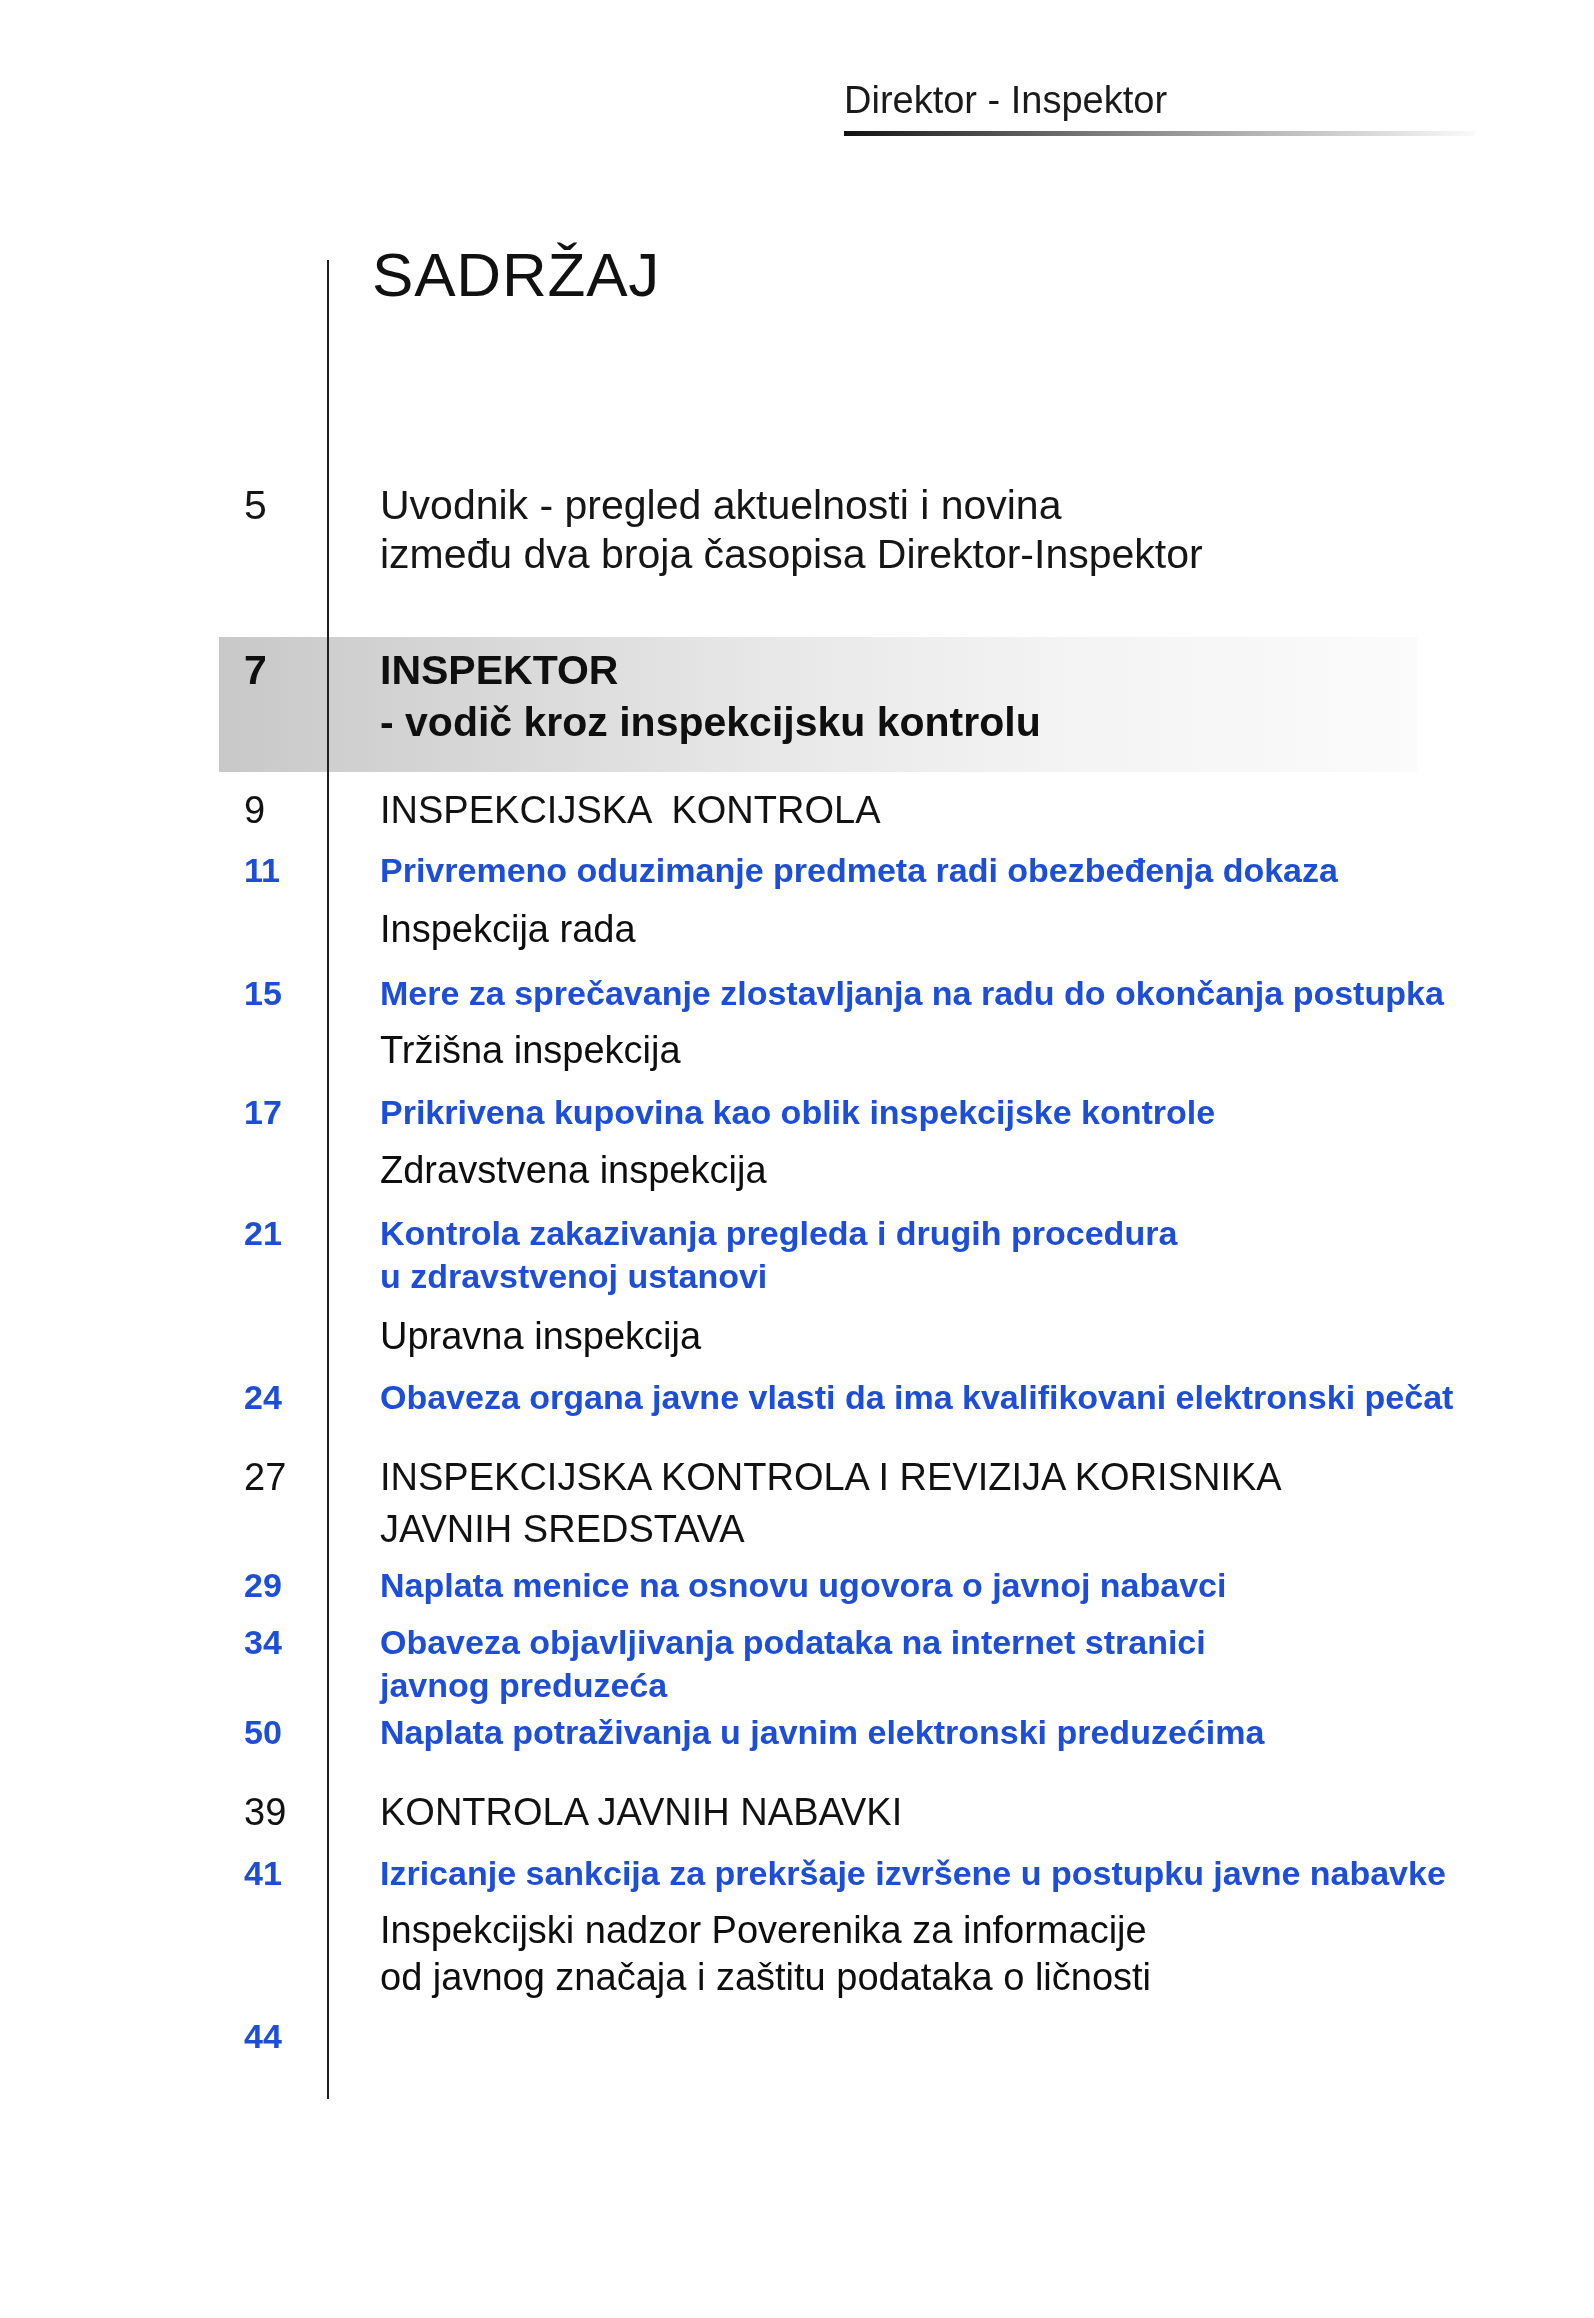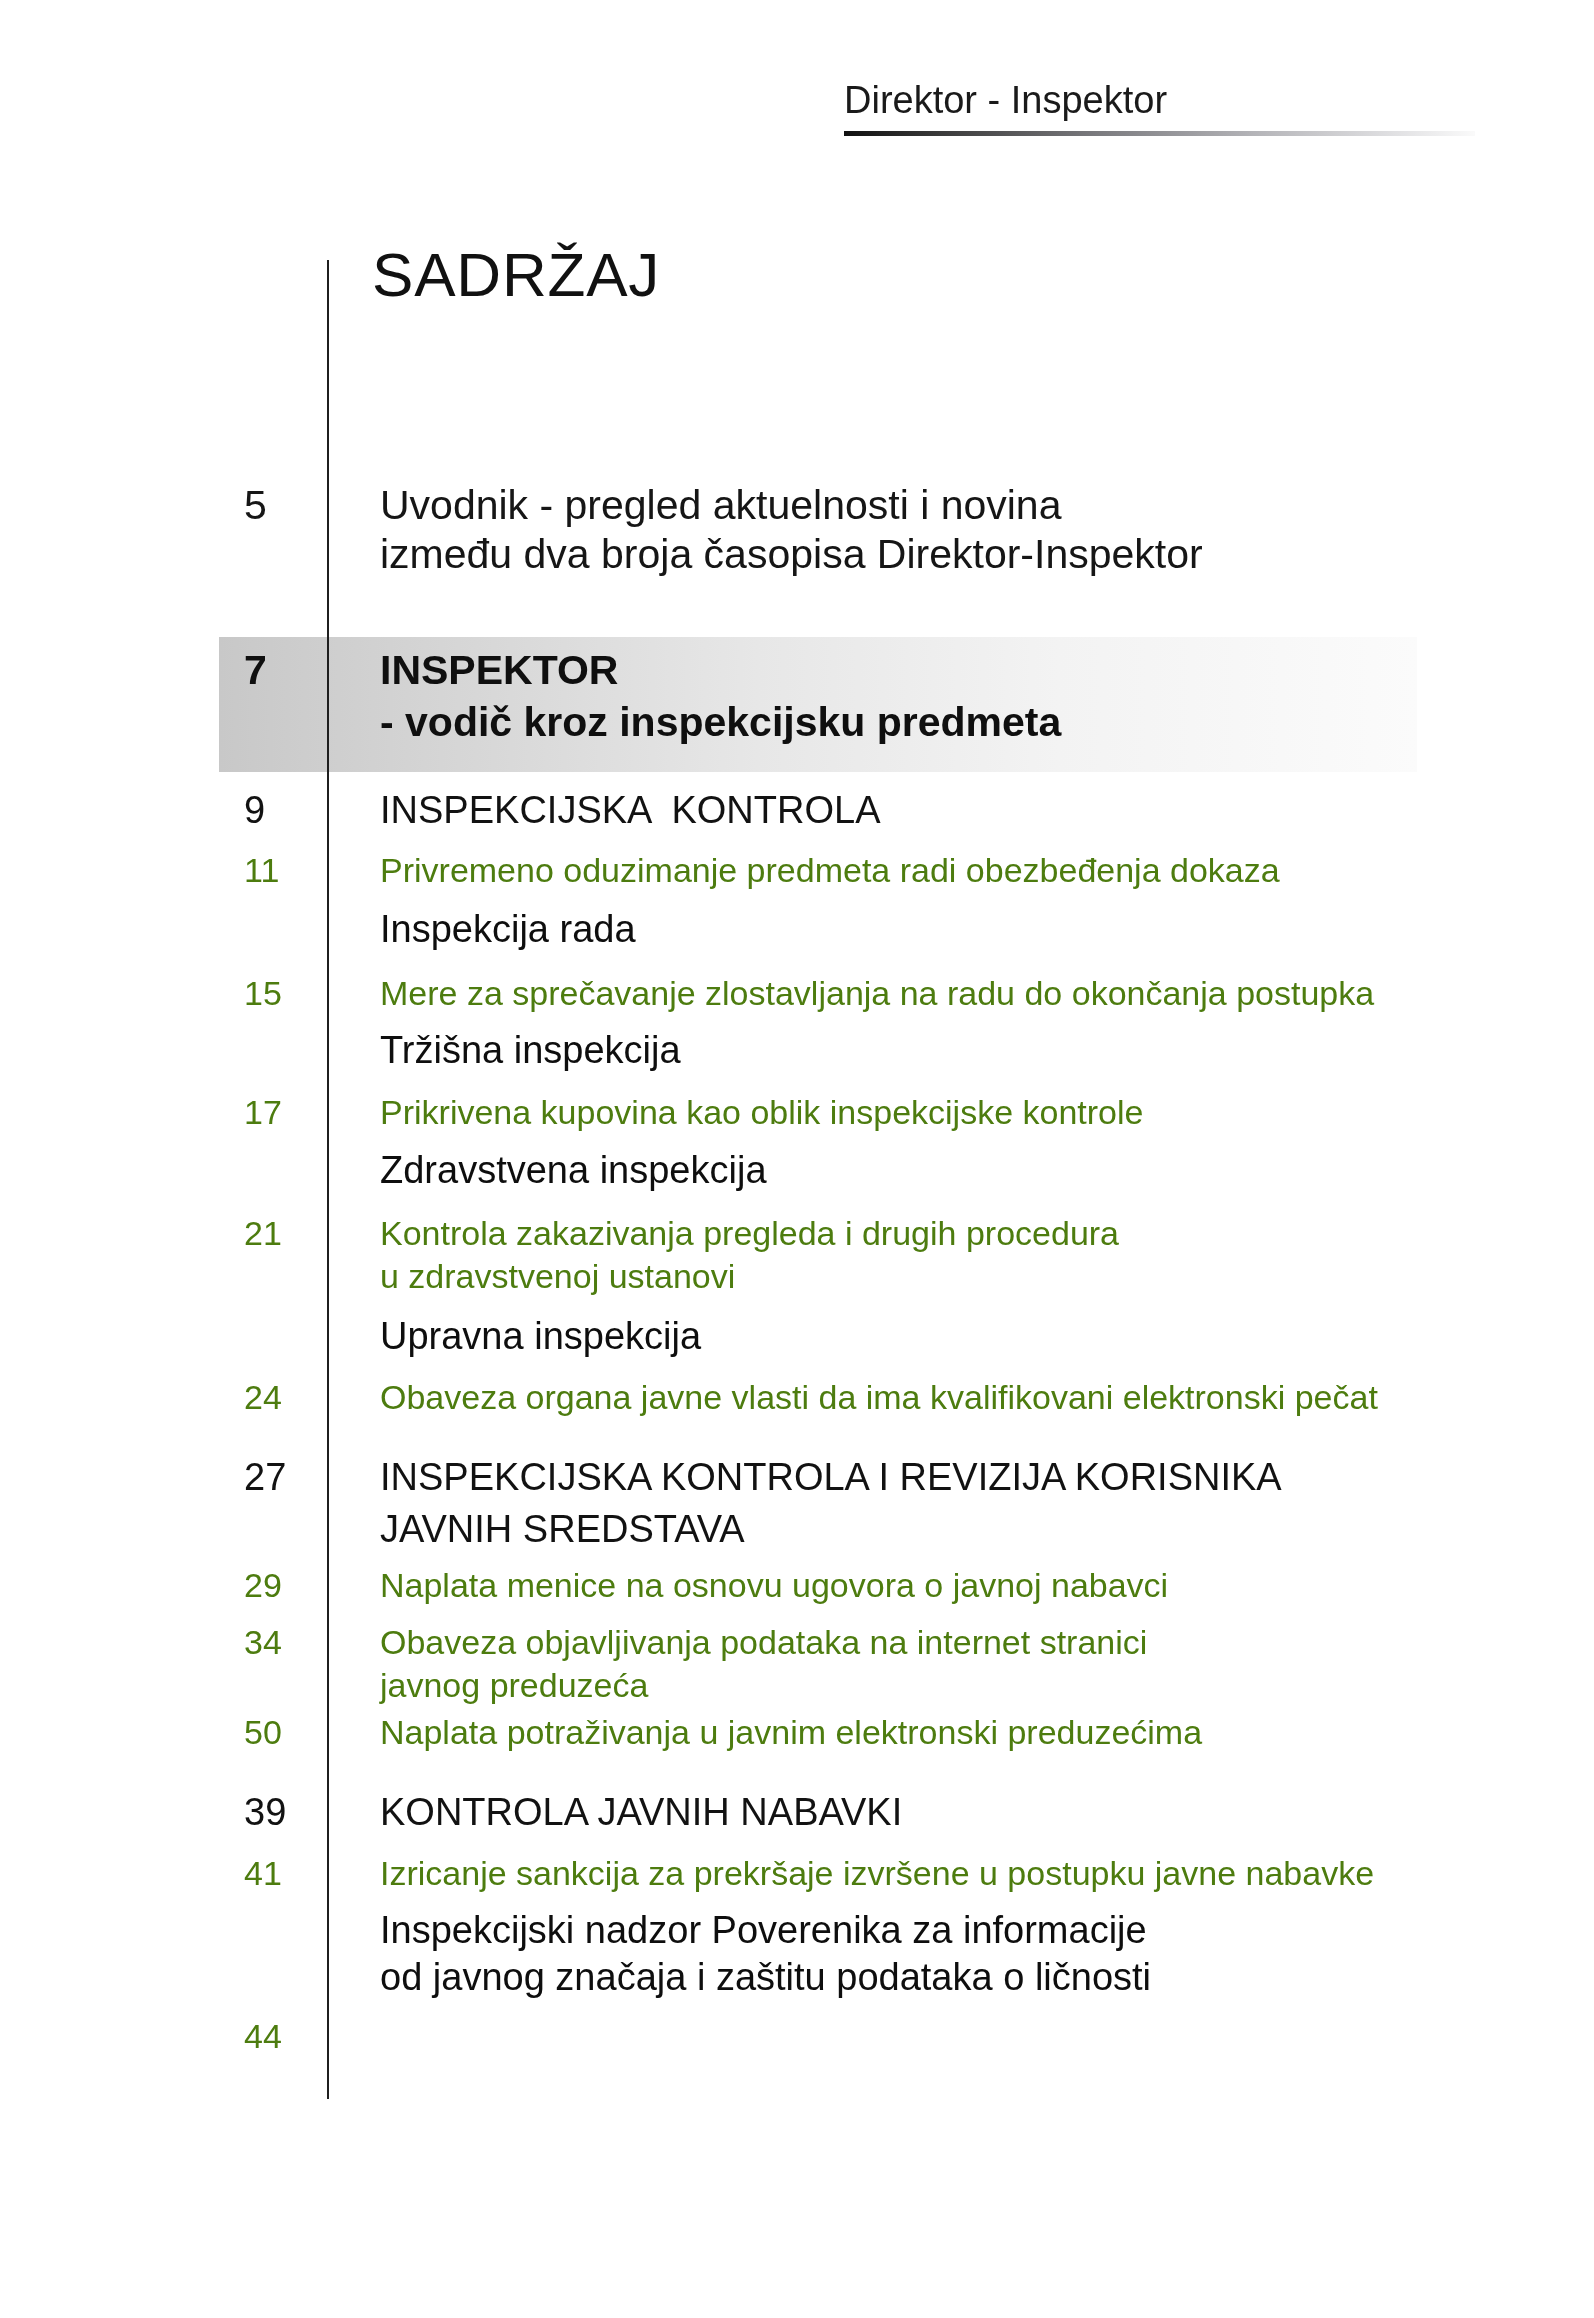--- a/index.html
+++ b/index.html
@@ -87,21 +87,21 @@
     white-space: nowrap;
   }
   .txt {
     margin-left: 136px;
     white-space: pre-wrap;
   }
 
   .row.intro     { font-size: 41px; line-height: 49px; font-weight: 400; color: #161616; }
   .row.highlight { font-size: 41px; line-height: 52px; font-weight: 700; color: #0f0f0f; }
   .row.section   { font-size: 38px; line-height: 52px; font-weight: 400; color: #121212; }
-  .row.item      { font-size: 34px; line-height: 43px; font-weight: 400; color: #4d7c0f; }
+  .row.item      { font-size: 34px; line-height: 43px; font-weight: 700; color: #1d4ed8; }
   .row.item .num { font-size: 34px; }
   .row.sub       { font-size: 38px; line-height: 47px; font-weight: 400; color: #0e0e0e; }
 </style>
 </head>
 <body>
 
 <div class="page">
 
   <div class="magazine-title">Direktor - Inspektor</div>
   <div class="header-rule"></div>
@@ -113,21 +113,21 @@
 
   <div class="row intro" style="top:481px">
     <span class="num">5</span>
     <div class="txt">Uvodnik - pregled aktuelnosti i novina
 između dva broja časopisa Direktor-Inspektor</div>
   </div>
 
   <div class="row highlight" style="top:644px">
     <span class="num">7</span>
     <div class="txt">INSPEKTOR
-- vodič kroz inspekcijsku predmeta</div>
+- vodič kroz inspekcijsku kontrolu</div>
   </div>
 
   <div class="row section" style="top:784px">
     <span class="num">9</span>
     <div class="txt">INSPEKCIJSKA  KONTROLA</div>
   </div>
 
   <div class="row item" style="top:849px">
     <span class="num">11</span>
     <div class="txt">Privremeno oduzimanje predmeta radi obezbeđenja dokaza</div>

